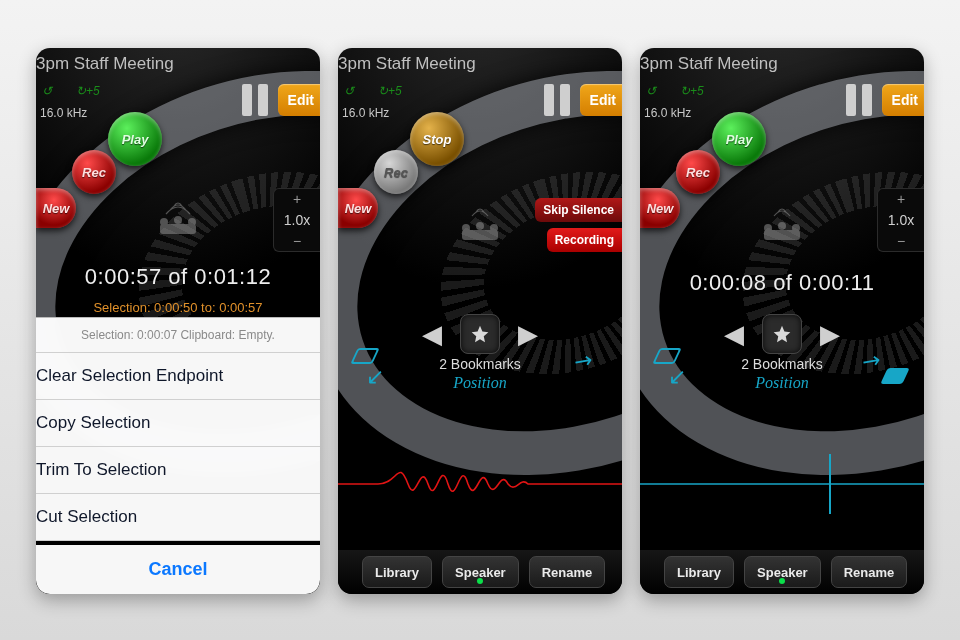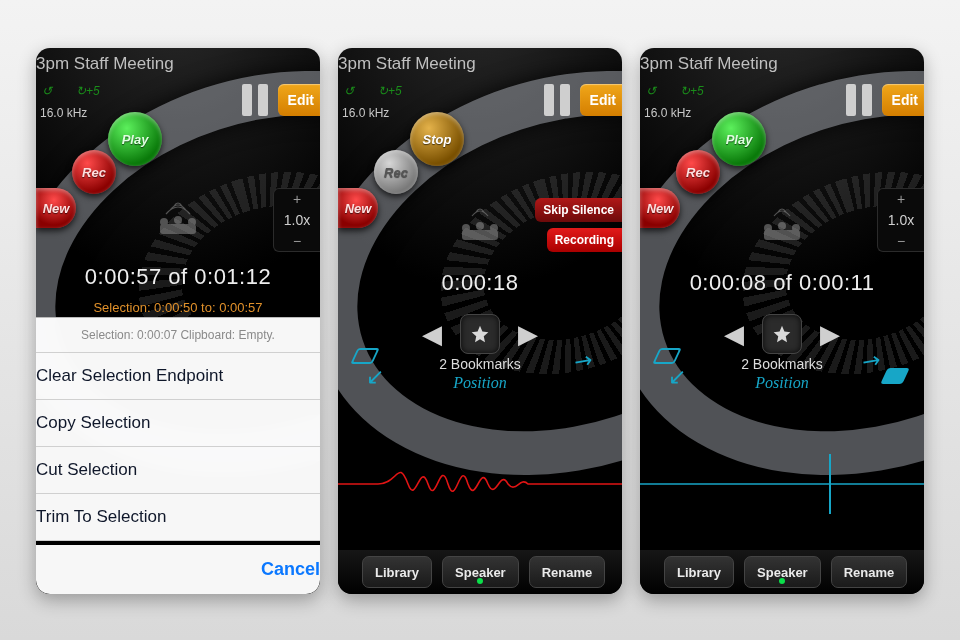--- a/index.html
+++ b/index.html
@@ -51,21 +51,21 @@
   .wave{position:absolute;left:0;right:0;height:72px}
   .wave svg{width:100%;height:100%}
   
   .tbar{position:absolute;left:0;right:0;bottom:0;height:44px;background:linear-gradient(#161616,#000);display:flex;align-items:center;padding:0 24px;gap:10px}
   .tbtn{height:30px;padding:0 12px;border-radius:7px;background:linear-gradient(#333,#1a1a1a);border:1px solid #444;color:#eaeaea;font-size:13px;font-weight:600;display:flex;align-items:center}
   .dotg{position:absolute;bottom:3px;width:6px;height:6px;border-radius:50%;background:#0bdf4a;left:50%;transform:translateX(-50%)}
   
   .sheet{position:absolute;left:0;right:0;bottom:0;background:rgba(255,255,255,.97);backdrop-filter:blur(6px);border-top:1px solid #bbb}
   .sheet .info{font-size:12px;color:#8a8a8a;text-align:center;padding:10px 12px;border-bottom:1px solid #d0d0d0}
   .sheet .opt{font-size:17px;color:#0f172a;padding:13px 0;border-bottom:1px solid #d0d0d0}
-  .sheet .cancel{font-size:18px;font-weight:600;color:#0b78ff;text-align:right;padding:14px 0;border-top:4px solid #000}
+  .sheet .cancel{font-size:18px;font-weight:600;color:#0b78ff;text-align:center;padding:14px 0;border-top:4px solid #000}
 </style>
 </head>
 <body>
 
 <div class="stage">
 
 <div class="phone p1">
   <div class="ring"></div>
   <div class="title">3pm Staff Meeting</div>
   <span class="spin left">↺</span>
@@ -97,22 +97,22 @@
           </g>
         </svg>
   </div>
   <div class="time" style="top:216px">0:00:57 of 0:01:12</div>
   <div class="sel" style="top:252px">Selection:   0:00:50  to:   0:00:57</div>
 
   <div class="sheet">
     <div class="info">Selection:  0:00:07   Clipboard: Empty.</div>
     <div class="opt">Clear Selection Endpoint</div>
     <div class="opt">Copy Selection</div>
+    <div class="opt">Trim To Selection</div>
     <div class="opt">Cut Selection</div>
-    <div class="opt">Trim To Selection</div>
     <div class="cancel">Cancel</div>
   </div>
 </div>
 
 <div class="phone p2">
   <div class="ring"></div>
   <div class="title">3pm Staff Meeting</div>
   <span class="spin left">↺</span>
   <span class="spin right">↻<span>+5</span></span>
   <div class="khz">16.0 kHz</div>
@@ -132,21 +132,20 @@
     <svg viewBox="0 0 56 40">
           <g fill="#9a9a9a">
             <rect x="10" y="24" width="36" height="10" rx="3"></rect>
             <circle cx="14" cy="22" r="4"></circle>
             <circle cx="28" cy="20" r="4"></circle>
             <circle cx="42" cy="22" r="4"></circle>
             <path d="M24 6 Q28 0 32 6 M20 10 Q28 0 36 10" stroke="#9a9a9a" fill="none" stroke-width="1.2"></path>
           </g>
         </svg>
   </div>
-  <div class="time" style="top:222px">0:00:18</div>
   <div class="bmrow" style="top:266px">
     <span class="bmarrow">◀</span>
     <span class="star">
           <svg width="20" height="20" viewBox="0 0 24 24">
             <path fill="#d9d9d9" d="M12 2l2.9 6.9L22 10l-5.5 4.8L18 22l-6-3.6L6 22l1.5-7.2L2 10l7.1-1.1z"></path>
           </svg>
         </span>
     <span class="bmarrow">▶</span>
   </div>
   <div class="bmtext" style="top:308px">2 Bookmarks</div>

